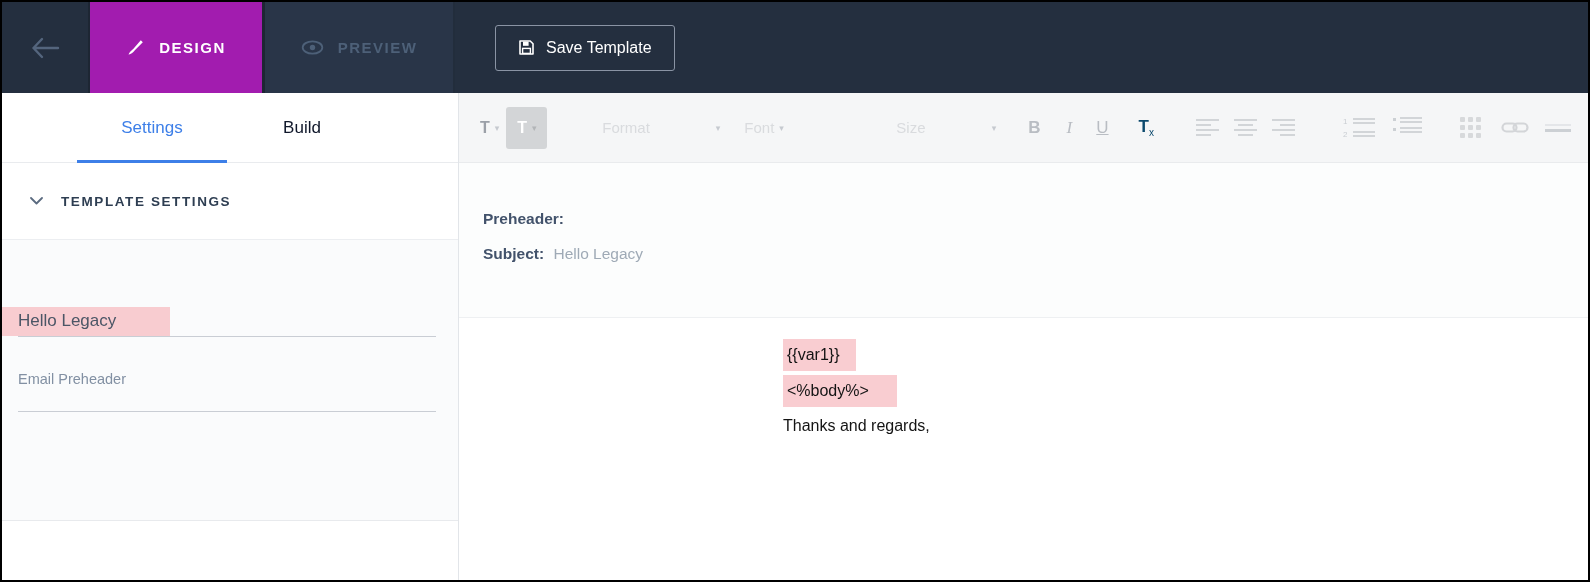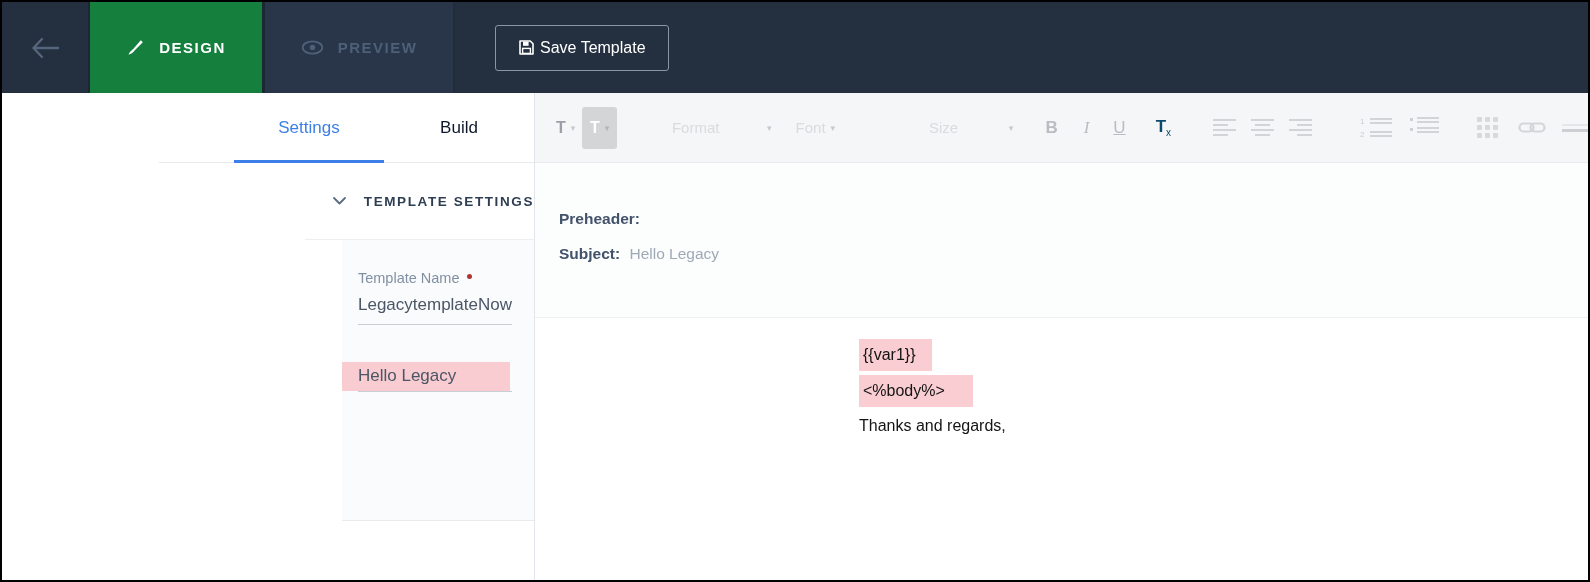--- a/index.html
+++ b/index.html
@@ -4,30 +4,30 @@
 <style>
   * { margin:0; padding:0; box-sizing:border-box; }
   html,body { width:1590px; height:582px; background:#fff; }
   body { font-family:"Liberation Sans", sans-serif; }
   #app { width:1590px; height:582px; border:2px solid #000; display:flex; flex-direction:column; overflow:hidden; background:#fff; }
 
   
   .topbar { height:91px; background:#242f3f; display:flex; align-items:stretch; flex:0 0 auto; }
   .back-btn { width:88px; display:flex; align-items:center; justify-content:center; border-right:2px solid #1d2633; cursor:pointer; }
   .top-tab { display:flex; align-items:center; justify-content:center; gap:14px; font-size:15px; font-weight:bold; letter-spacing:1.5px; cursor:pointer; }
-  .tab-design { width:175px; background:#15803d; color:#ffffff; border-right:3px solid #1d2633; }
+  .tab-design { width:175px; background:#a21caf; color:#ffffff; border-right:3px solid #1d2633; }
   .tab-preview { width:190px; background:#293548; color:#4d6078; border-right:2px solid #222d3c; }
   .save-wrap { display:flex; align-items:center; margin-left:40px; }
-  .save-btn { display:flex; align-items:center; gap:5px; height:46px; padding:0 22px; border:1px solid #8a94a4; border-radius:3px; background:transparent; color:#fff; font-size:16px; font-family:"Liberation Sans", sans-serif; cursor:pointer; }
+  .save-btn { display:flex; align-items:center; gap:11px; height:46px; padding:0 22px; border:1px solid #8a94a4; border-radius:3px; background:transparent; color:#fff; font-size:16px; font-family:"Liberation Sans", sans-serif; cursor:pointer; }
 
   
   .content { flex:1; display:flex; min-height:0; }
 
   
-  .sidebar { width:533px; flex:0 0 auto; background:#fff; border-right:1px solid #e2e5e9; display:flex; flex-direction:column;align-items:flex-end; }
+  .sidebar { width:457px; flex:0 0 auto; background:#fff; border-right:1px solid #e2e5e9; display:flex; flex-direction:column; }
   .side-tabs { height:70px; display:flex; padding-left:75px; border-bottom:1px solid #e9ebee; flex:0 0 auto; }
   .side-tab { width:150px; display:flex; align-items:center; justify-content:center; font-size:17px; color:#0f172a; cursor:pointer; position:relative; }
   .side-tab.active { color:#3d7fe8; }
   .side-tab.active::after { content:""; position:absolute; left:0; right:0; bottom:-1px; height:3px; background:#3d7fe8; }
 
   .section-head { height:77px; display:flex; align-items:center; gap:18px; padding-left:28px; border-bottom:1px solid #eceef1; flex:0 0 auto; cursor:pointer; }
   .section-title { font-size:13.5px; font-weight:bold; letter-spacing:1.6px; color:#2e3e52; }
 
   .form-area { height:281px; background:#fafbfc; border-bottom:1px solid #e8eaed; padding:30px 22px 0 16px; flex:0 0 auto; }
   .field { margin-bottom:0; }
@@ -136,30 +136,30 @@
       </div>
 
       <div class="section-head">
         <svg width="13" height="8" viewBox="0 0 13 8">
             <path d="M1 1 L6.5 6.5 L12 1" stroke="#5b6b80" stroke-width="1.8" fill="none" stroke-linecap="round" stroke-linejoin="round"></path>
           </svg>
         <span class="section-title">TEMPLATE SETTINGS</span>
       </div>
 
       <div class="form-area">
-        <div class="field">
-          <div class="field-label"><span>Template Name</span><span class="req-dot"></span></div>
-          <div class="field-value">LegacytemplateNow</div>
-        </div>
         <div class="gap28"></div>
         <div class="field">
           <div class="field-value hl-side">Hello Legacy</div>
           <div class="hl-side-rule"></div>
         </div>
         <div class="gap30"></div>
+        <div class="field">
+          <div class="field-label"><span>Email Preheader</span></div>
+          <div class="field-empty"></div>
+        </div>
       </div>
       <div style="flex:1; background:#fff;"></div>
     </div>
 
     <div class="main">
 
       <div class="toolbar">
         <div style="display:flex;align-items:center;">
           <span class="tb-t">T</span>
             <span class="caret">▾</span>

